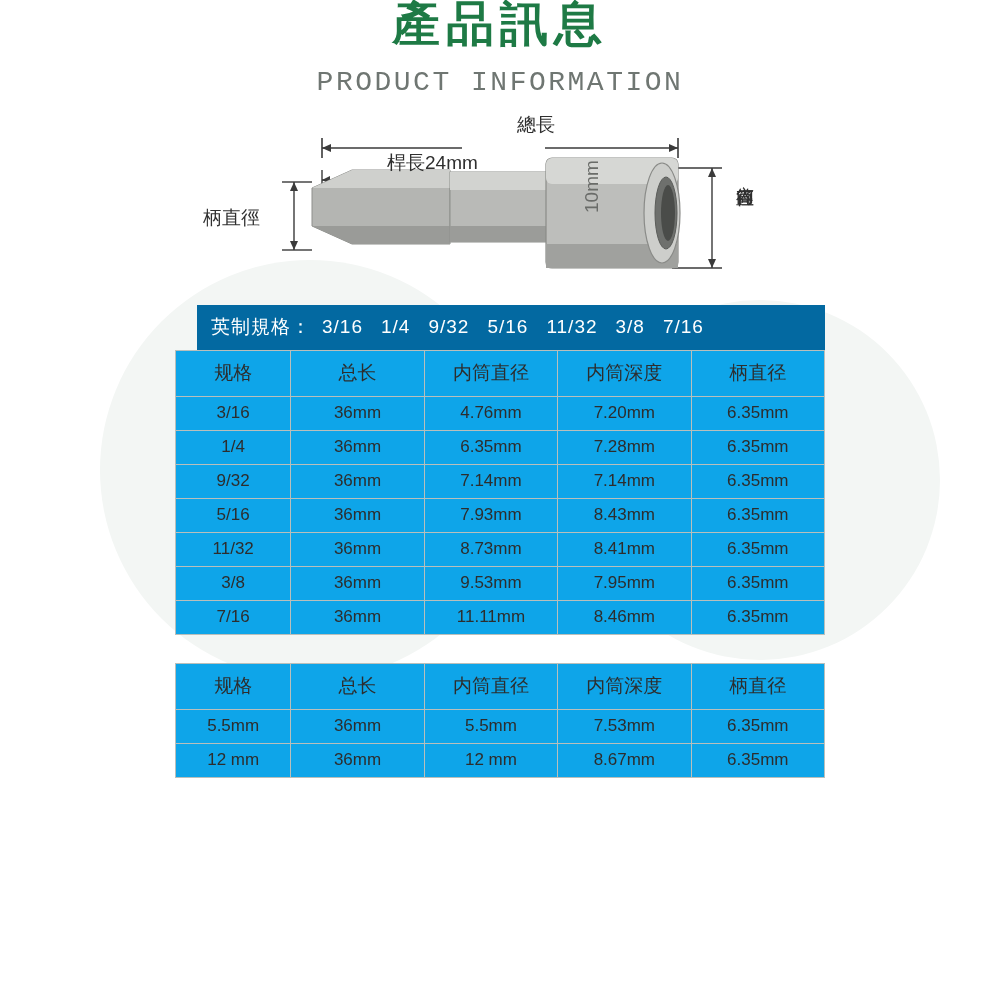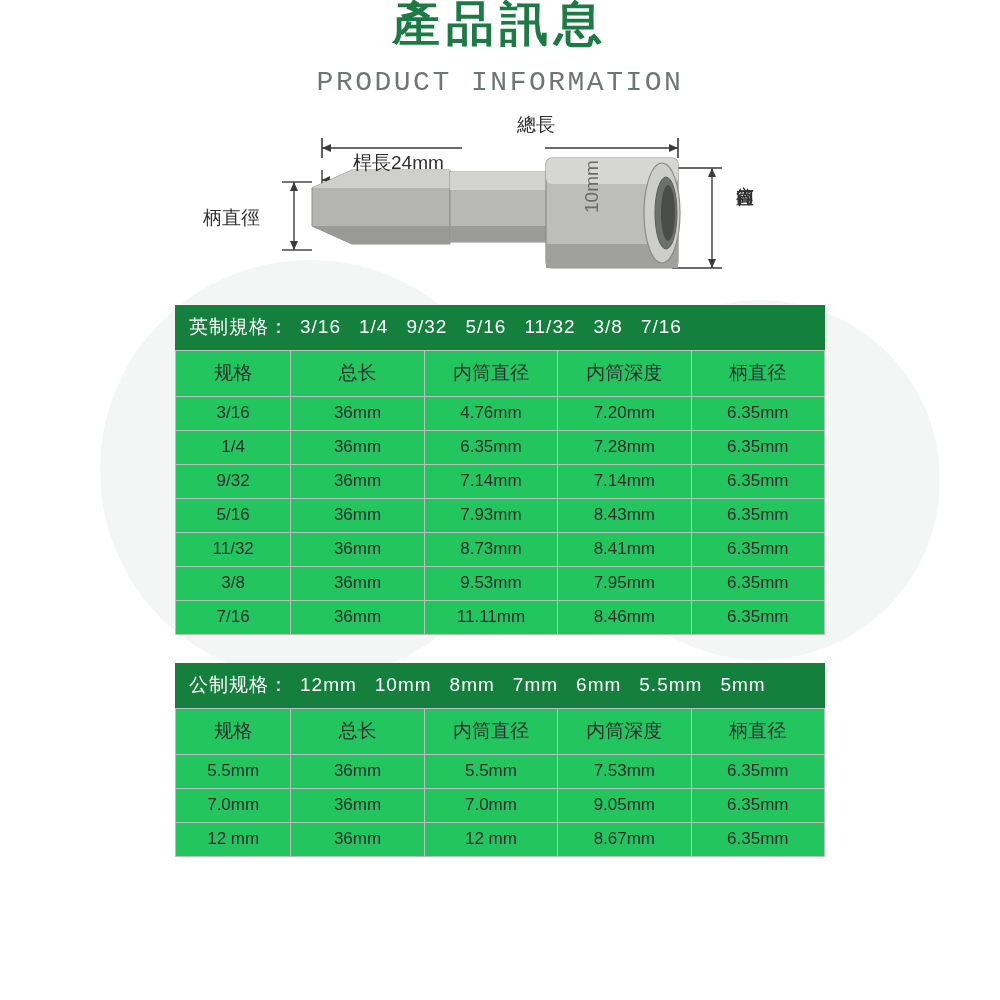--- a/index.html
+++ b/index.html
@@ -65,46 +65,47 @@
     color: #2f2f2f;
     white-space: nowrap;
   }
   .diag-label.vertical {
     writing-mode: vertical-rl;
     text-orientation: upright;
     letter-spacing: 1px;
     line-height: 1.05;
   }
   .lbl-total { left: 473px; top: 2px; margin-left: 44px; }
-  .lbl-shaftlen { left: 353px; top: 40px; }
+  .lbl-shaftlen { left: 387px; top: 40px; }
   .lbl-handle-dia { left: 203px; top: 95px; }
   .lbl-inner-dia { left: 735px; top: 62px; font-size: 18px; }
 
   
   .table-block { width: 650px; margin: 0 auto; }
   .table-block.first { margin-top: 10px; }
   .table-block.second { margin-top: 28px; }
 
   .spec-banner {
-    background: #15803d;
+    background: #0369a1;
     color: #ffffff;
     font-size: 19px;
     padding: 9px 0 10px 14px;
     letter-spacing: 1px;
     white-space: nowrap;
     overflow: hidden;
+    margin-left: 22px;
   }
   .spec-banner .banner-label { margin-right: 2px; }
   .spec-banner .banner-val { margin: 0 9px; }
 
   table.spec {
     width: 100%;
     border-collapse: collapse;
     table-layout: fixed;
-    background: #22c55e;
+    background: #0ea5e9;
   }
   table.spec th, table.spec td {
     border: 1px solid #b9bfbb;
     text-align: center;
     font-size: 17px;
     color: #2d2d2d;
     padding: 5px 2px 6px;
     height: 22px;
   }
   table.spec th {
@@ -251,49 +252,39 @@
           <td>36mm</td>
           <td>11.11mm</td>
           <td>8.46mm</td>
           <td>6.35mm</td>
         </tr>
       </tbody>
     </table>
   </div>
 
   <div class="table-block second">
-    <div class="spec-banner">
-      <span class="banner-label">公制规格：</span><span class="banner-val">12mm</span><span class="banner-val">10mm</span><span class="banner-val">8mm</span><span class="banner-val">7mm</span><span class="banner-val">6mm</span><span class="banner-val">5.5mm</span><span class="banner-val">5mm</span>
-    </div>
     <table class="spec">
       <thead>
         <tr>
           <th>规格</th>
           <th>总长</th>
           <th>内筒直径</th>
           <th>内筒深度</th>
           <th>柄直径</th>
         </tr>
       </thead>
       <tbody>
         <tr>
           <td>5.5mm</td>
           <td>36mm</td>
           <td>5.5mm</td>
           <td>7.53mm</td>
           <td>6.35mm</td>
         </tr>
         <tr>
-          <td>7.0mm</td>
-          <td>36mm</td>
-          <td>7.0mm</td>
-          <td>9.05mm</td>
-          <td>6.35mm</td>
-        </tr>
-        <tr>
           <td>12 mm</td>
           <td>36mm</td>
           <td>12 mm</td>
           <td>8.67mm</td>
           <td>6.35mm</td>
         </tr>
       </tbody>
     </table>
   </div>
 

